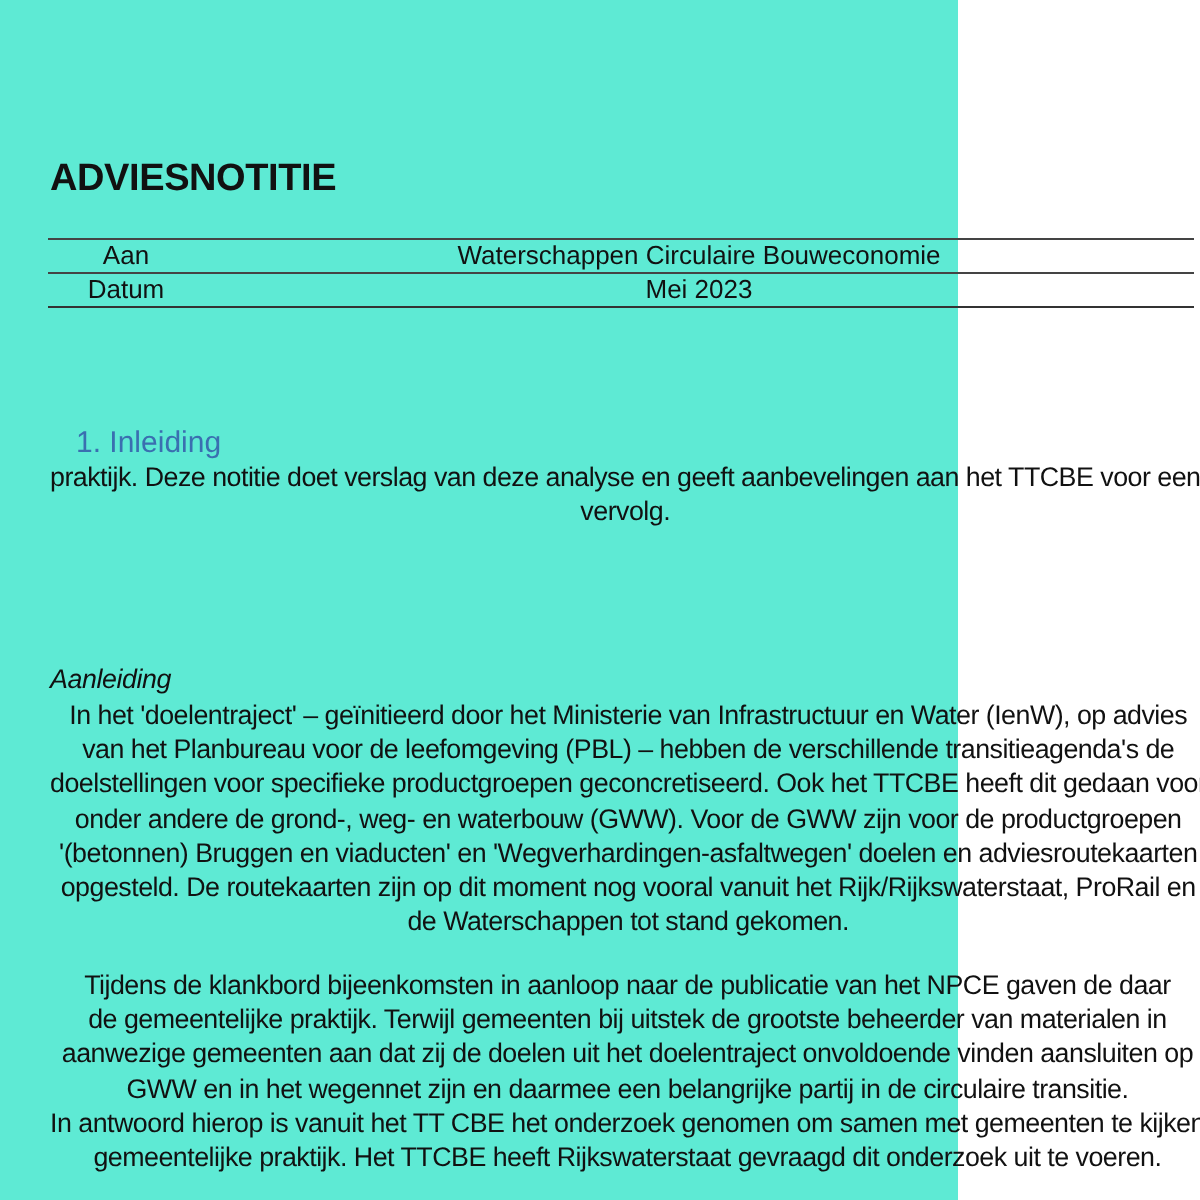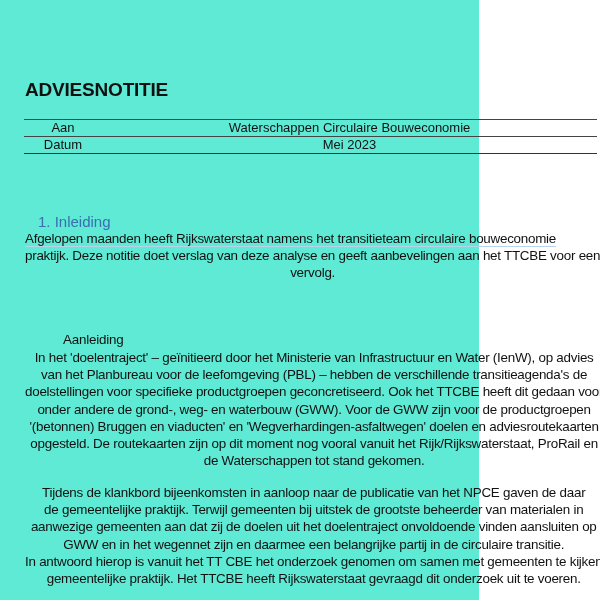--- a/index.html
+++ b/index.html
@@ -11,21 +11,21 @@
   .meta-table { position: absolute; left: 24px; top: 119px; width: 573px; border-collapse: collapse; font-size: 13px; }
   .meta-table tr { height: 17px; }
   .meta-table td { padding: 0 0 0 8px; border-bottom: 1px solid #444; line-height: 16px; white-space: nowrap; color: #111; }
   .meta-table tr:first-child td { border-top: 1px solid #444; }
   .meta-table tr:last-child td { border-bottom: 1.5px solid #333; }
   .meta-table td.key { width: 62px; }
   .section-heading { position: absolute; left: 25px; top: 200px; font-size: 15px; color: #3a6fb0; margin: 13px; font-weight: normal; }
   .para { position: absolute; left: 25px; font-size: 13.4px; line-height: 17.2px; color: #111; white-space: nowrap; letter-spacing: -0.25px; }
   .para .line { display: block; height: 17.2px; }
   .para .line.ul { border-bottom: 1px solid #b8d3ec; box-sizing: border-box; width: fit-content; }
-  .subhead { position: absolute; left: 25px; top: 332px; font-size: 13.4px; color: #111; letter-spacing: -0.2px; margin-left: 38px; }
+  .subhead { position: absolute; left: 25px; top: 332px; font-size: 13.4px; font-style: italic; color: #111; letter-spacing: -0.2px; }
 </style>
 </head>
 <body>
 
 <div class="page">
 
   <h1 class="doc-title">ADVIESNOTITIE</h1>
 
   <table class="meta-table">
     <tbody>
@@ -36,21 +36,20 @@
     <tr>
       <td class="key">Datum</td>
       <td>Mei 2023</td>
     </tr>
   </tbody>
     </table>
 
   <h2 class="section-heading">1. Inleiding</h2>
 
   <div class="para" style="top:230px;">
-    <span class="line ul">Afgelopen maanden heeft Rijkswaterstaat namens het transitieteam circulaire bouweconomie</span>
     <span class="line">praktijk. Deze notitie doet verslag van deze analyse en geeft aanbevelingen aan het TTCBE voor een</span>
     <span class="line">vervolg.</span>
   </div>
 
   <div class="subhead">Aanleiding</div>
 
   <div class="para" style="top:349px;">
     <span class="line">In het 'doelentraject' – geïnitieerd door het Ministerie van Infrastructuur en Water (IenW), op advies</span>
     <span class="line">van het Planbureau voor de leefomgeving (PBL) – hebben de verschillende transitieagenda's de</span>
     <span class="line">doelstellingen voor specifieke productgroepen geconcretiseerd. Ook het TTCBE heeft dit gedaan voor</span>

